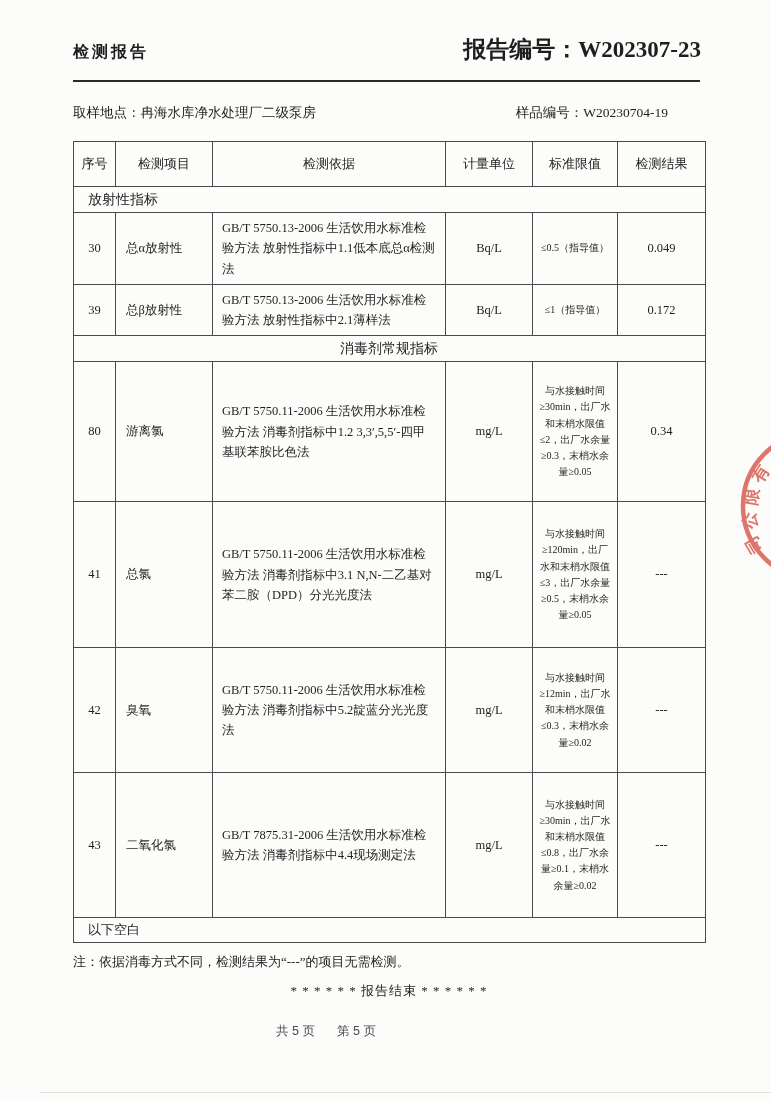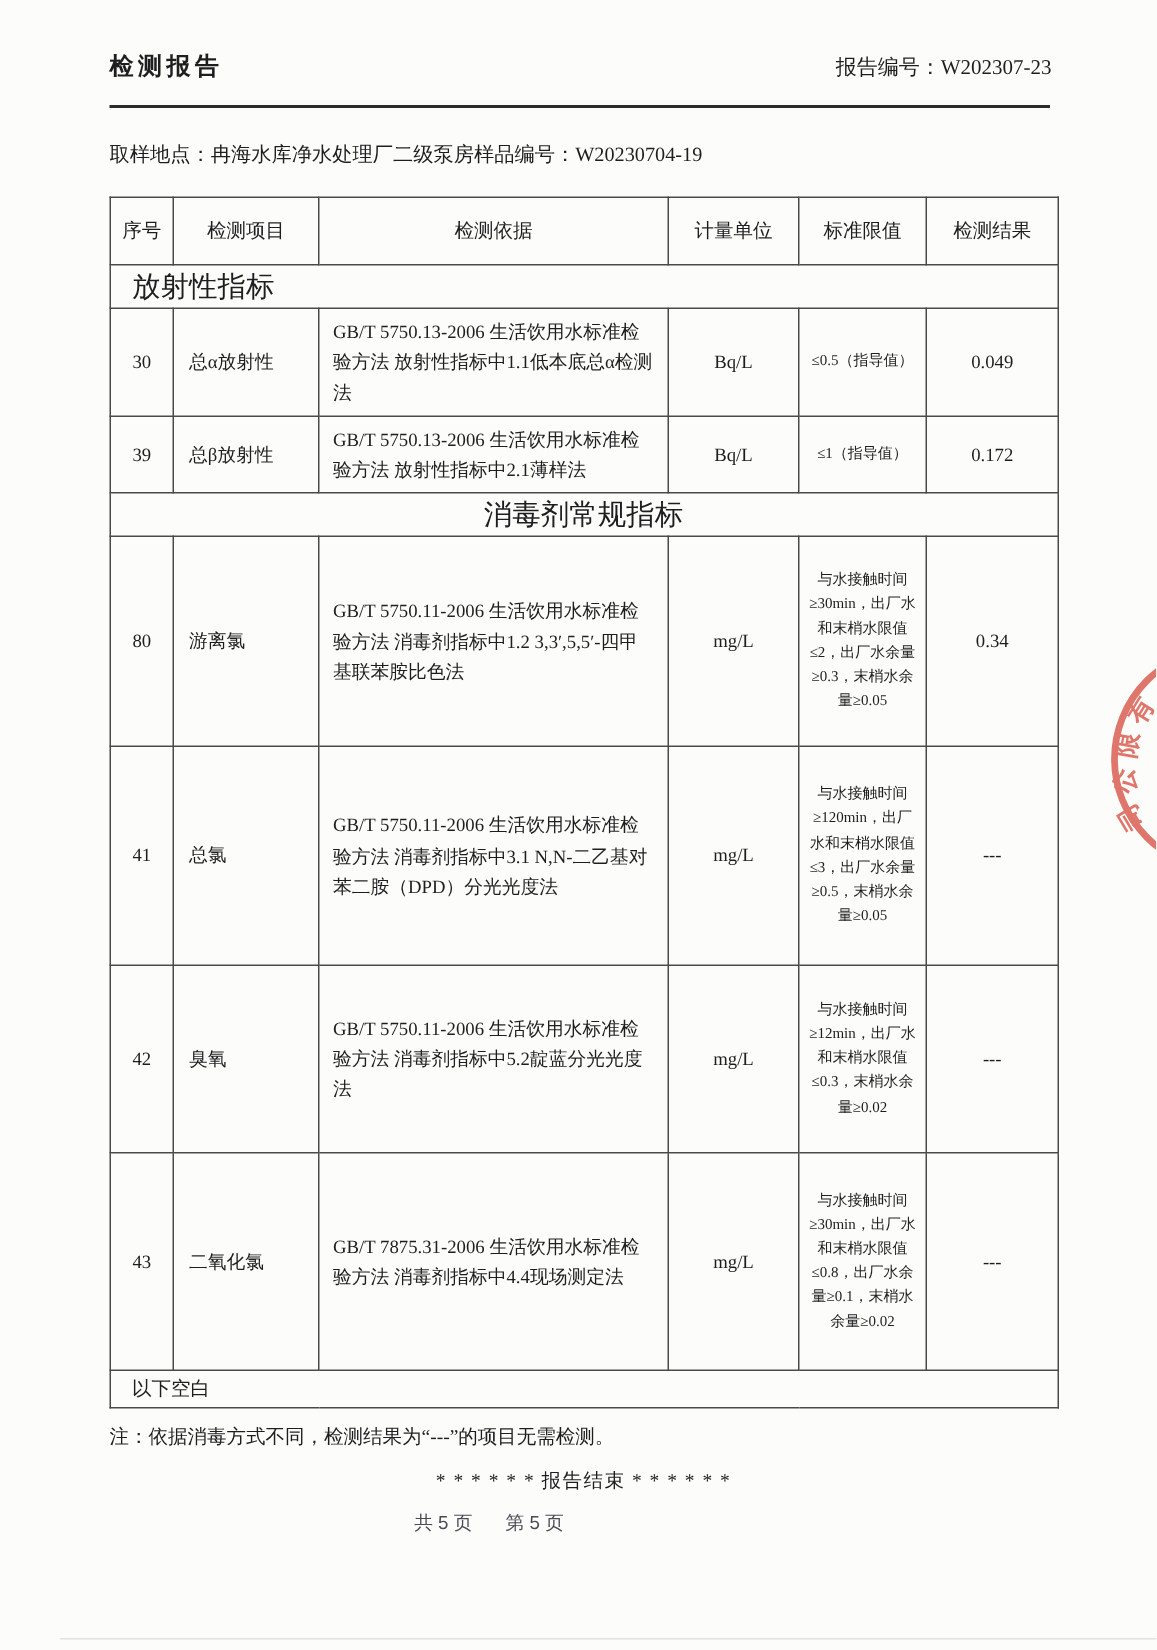--- a/index.html
+++ b/index.html
@@ -7,43 +7,43 @@
     width:771px;height:1100px;position:relative;overflow:hidden;
     background:#fcfcfa;
     font-family:"Liberation Serif","DejaVu Serif",serif;
     color:#1e1e1e;
   }
   .header-row{
     display:flex;justify-content:space-between;align-items:baseline;
     padding:34px 70px 0 73px;
   }
   .page-title{font-size:16px;letter-spacing:3px;font-weight:600;}
-  .report-no{font-size:14px;font-weight:400;}
+  .report-no{font-size:23px;font-weight:700;}
   .rule{border:0;border-top:2px solid #2b2b2b;margin:15px 71px 0 73px;}
   .info-row{
-    display:flex;
+    display:flex;justify-content:space-between;
     margin:22px 103px 0 73px;font-size:13.5px;font-weight:500;
   }
   table.results{
     margin:19px 4px 0 73px;width:632px;border-collapse:collapse;
     table-layout:fixed;font-size:12.5px;
   }
   table.results td{border:1.2px solid #4a4a4a;vertical-align:middle;}
   td.c{text-align:center;}
   tr.thead td{height:40px;text-align:center;font-size:13px;padding:2px;}
-  tr.section td{height:23px;padding-left:14px;font-size:19px;}
+  tr.section td{height:23px;padding-left:14px;font-size:14px;}
   tr.section.centered td{text-align:center;padding-left:0;}
   td.item{padding-left:10px;}
   td.basis{padding:5px 9px;line-height:1.62;text-align:left;}
   td.limit{padding:4px 4px;line-height:1.62;font-size:10px;text-align:center;}
   tr.blank td{height:22px;padding-left:14px;font-size:13px;}
   .footnote{margin:10px 0 0 73px;font-size:13px;}
   .end-mark{width:632px;margin:11px 0 0 73px;text-align:center;font-size:13px;letter-spacing:1px;}
   .page-footer{
-    position:absolute;bottom:76px;left:0;width:652px;text-align:center;
+    position:absolute;bottom:60px;left:0;width:652px;text-align:center;
     font-size:12.5px;color:#4b4b55;
     font-family:"Liberation Sans","DejaVu Sans",sans-serif;
   }
   .page-footer .gap{display:inline-block;width:22px;}
   .seal{
     position:absolute;top:428px;right:0;width:50px;height:160px;
     overflow:hidden;filter:blur(0.4px);opacity:0.82;pointer-events:none;
   }
   .bottom-edge{
     position:absolute;bottom:7px;left:40px;right:0;height:1px;

